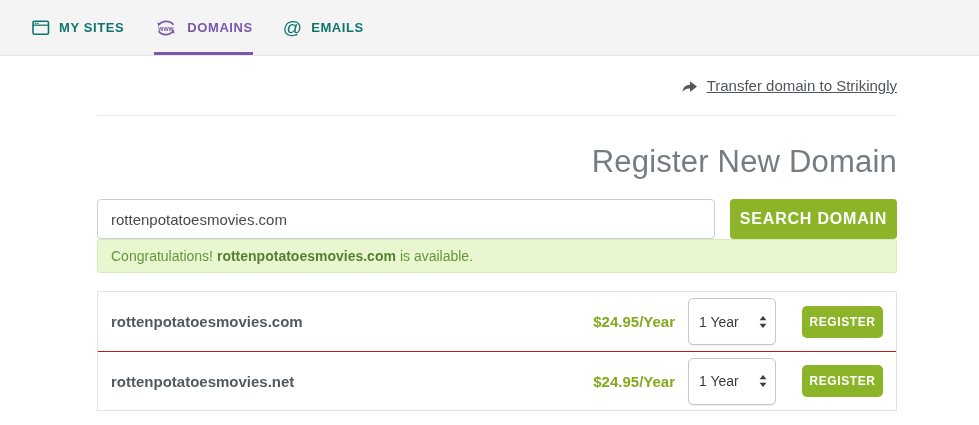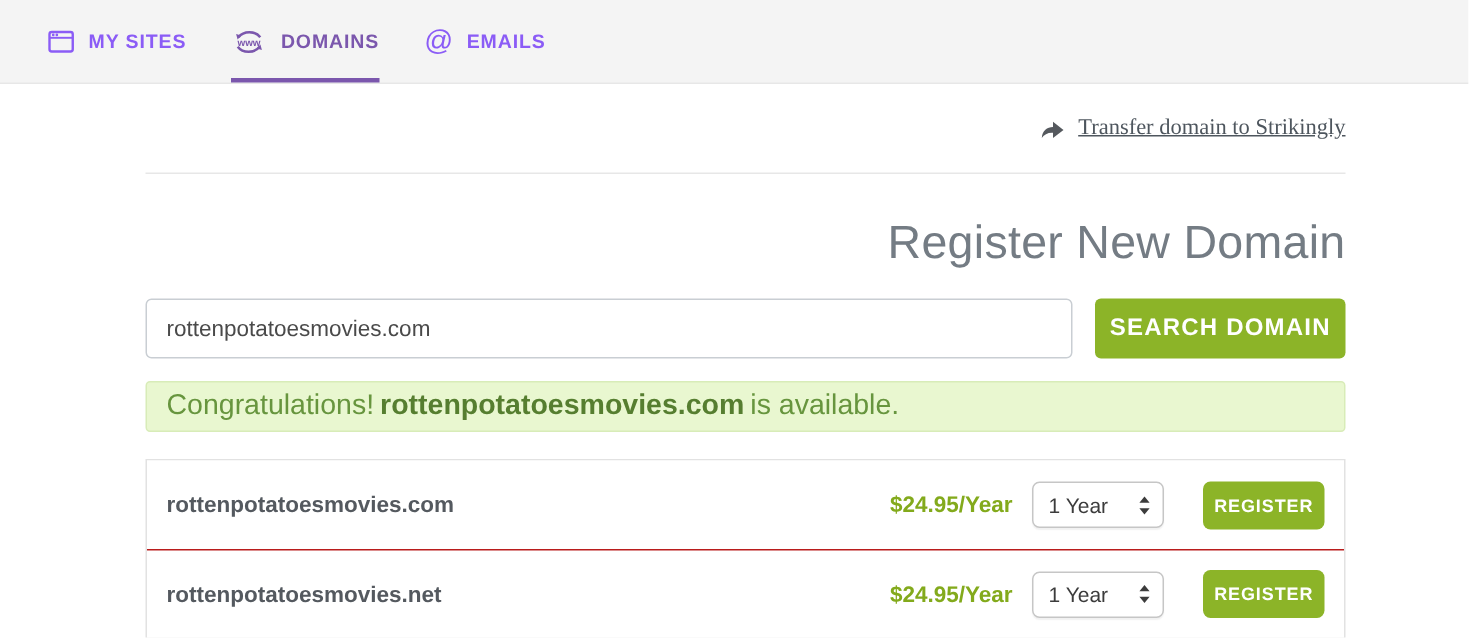--- a/index.html
+++ b/index.html
@@ -15,39 +15,39 @@
   .topnav {
     height: 56px; background: #f4f4f4;
     border-bottom: 1px solid #e7e7e7;
     display: flex; align-items: stretch;
     padding-left: 32px;
   }
   .nav-item {
     display: flex; align-items: center; gap: 9px;
     margin-right: 30px; cursor: pointer;
     border-bottom: 3px solid transparent; padding-top: 3px;
-    color: #8b5cf6;
+    color: #0f766e;
   }
   .nav-item .nav-label {
     font-size: 13px; font-weight: 700; letter-spacing: 0.6px;
   }
   .nav-item.active { color: var(--active-purple, #7b57ad); border-bottom-color: var(--active-purple, #7b57ad); }
   .icon { display: inline-flex; align-items: center; justify-content: center; line-height: 0; }
   .at-glyph { font-size: 19px; font-weight: 400; line-height: 1; }
 
   
   .container { width: 800px; margin-left: 97px; }
 
   .page-header {
     height: 60px; display: flex; justify-content: flex-end; align-items: center;
     border-bottom: 1px solid #e7e7e7;
   }
   .transfer-link {
     display: flex; align-items: center; gap: 9px;
-    color: #4e565e; font-size: 15px; cursor: pointer; font-family: Liberation Serif, serif;
+    color: #4e565e; font-size: 15px; cursor: pointer;
   }
   .transfer-link .link-text { text-decoration: underline; }
   .transfer-link .icon { color: #55595e; }
 
   h1.page-title {
     margin: 26px 0 17px; text-align: right;
     font-size: 31px; font-weight: 300; color: #747c84;
     line-height: 40px; letter-spacing: 0.2px;
   }
 
@@ -58,38 +58,38 @@
     font-family: "Liberation Sans", sans-serif;
   }
   .btn-search {
     width: 167px; height: 40px; border: none; border-radius: 4px;
     background: var(--accent-green, #8cb428); color: #ffffff;
     font-size: 16px; font-weight: 700; letter-spacing: 0.8px;
     cursor: pointer; font-family: "Liberation Sans", sans-serif;
   }
 
   .banner {
-    margin-top: 15px; height: 34px; display: flex; align-items: center;
+    height: 34px; display: flex; align-items: center;
     background: var(--banner-bg, #e9f7d0);
     border: 1px solid var(--banner-border, #d8ecb8);
     border-radius: 3px; padding: 0 13px;
-    font-size: 19px; color: var(--banner-text, #67953e);
+    font-size: 14px; color: var(--banner-text, #67953e);
   }
   .banner b { color: #567e30; font-weight: 700; margin: 0 4px; }
 
   .results { margin-top: 18px; border: 1px solid #e2e2e2; }
   .row {
     height: 59px; display: flex; align-items: center; padding: 0 13px;
     background: #ffffff;
   }
   .row + .row { border-top: 1px solid #b91c1c; }
   .row-domain { flex: 1; font-size: 15px; font-weight: 700; color: #54595f; }
   .row-price { font-size: 15px; font-weight: 700; color: var(--price-green, #83aa1c); margin-right: 13px; }
   .term-select {
-    width: 88px; height: 31px; background: #ffffff;
+    width: 88px; height: 47px; background: #ffffff;
     border: 1px solid #c6c6c6; border-radius: 5px;
     display: flex; align-items: center; padding: 0 8px 0 10px;
     font-size: 14px; color: #3c3c3c; cursor: pointer;
     box-shadow: 0 1px 1px rgba(0,0,0,0.06);
   }
   .term-select .term-value { flex: 1; }
   .btn-register {
     margin-left: 26px; width: 81px; height: 32px; border: none; border-radius: 5px;
     background: var(--accent-green, #8cb428); color: #ffffff;
     font-size: 12px; font-weight: 700; letter-spacing: 0.6px;

